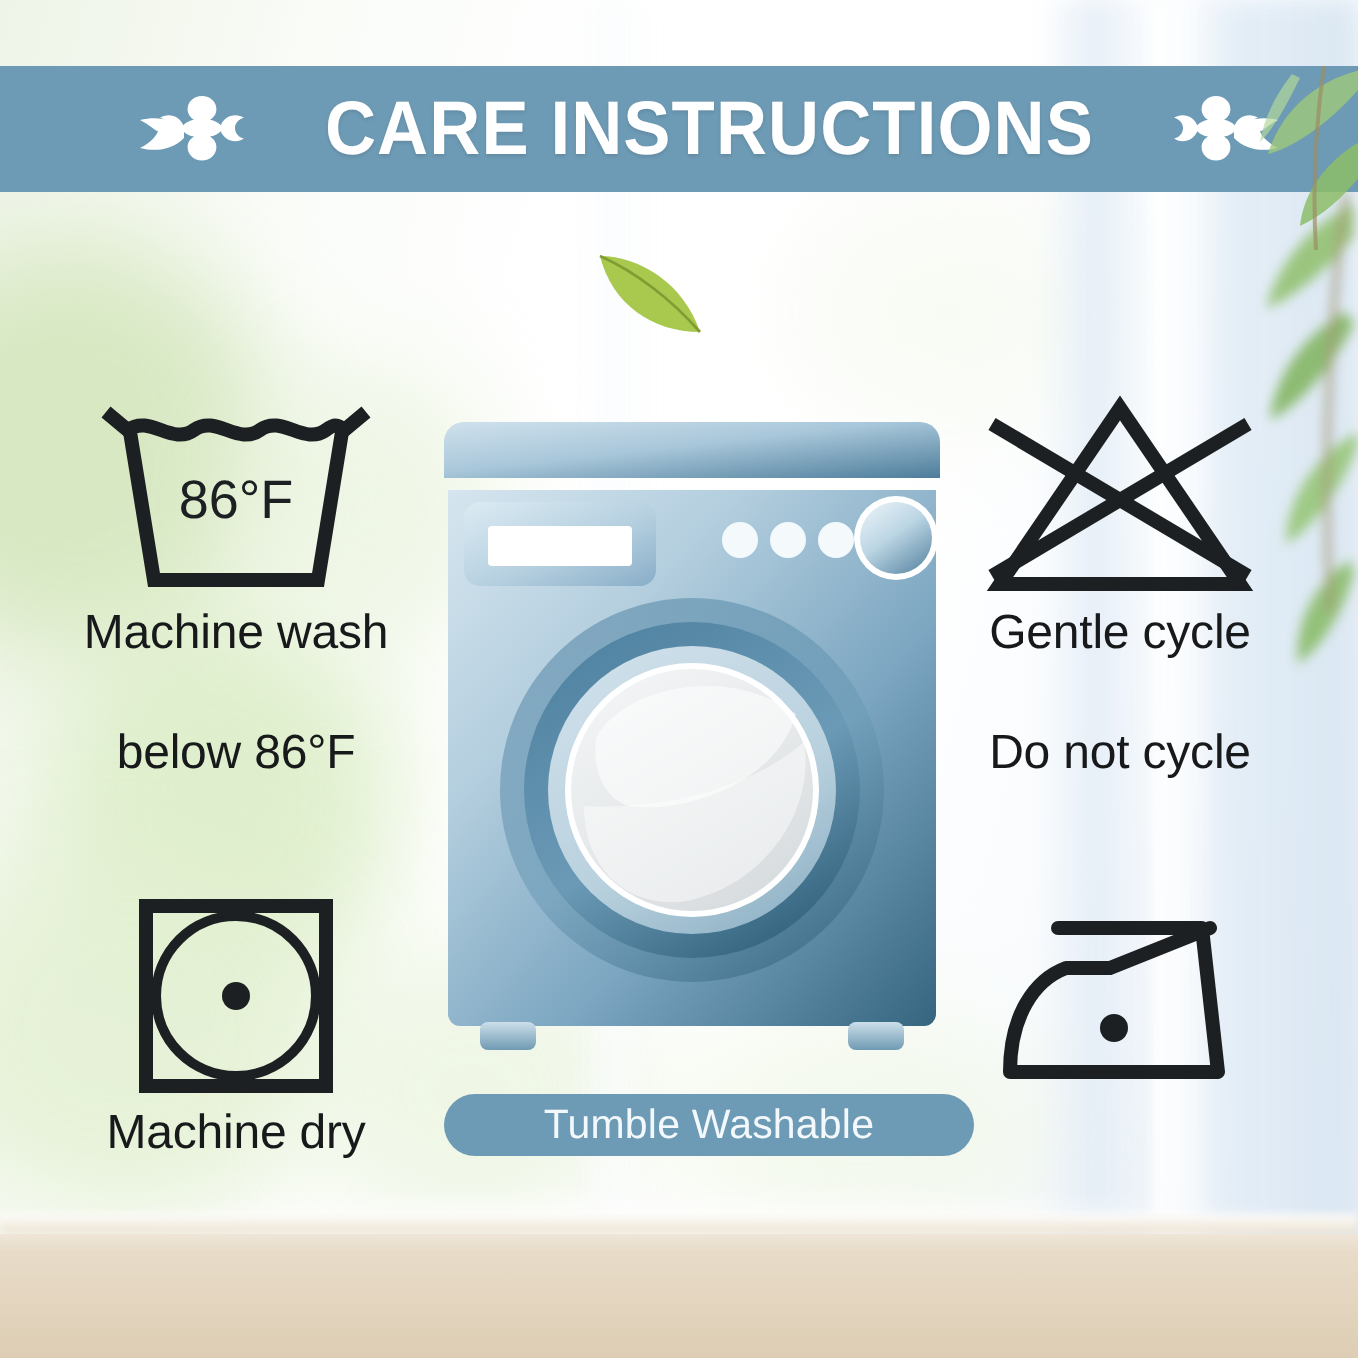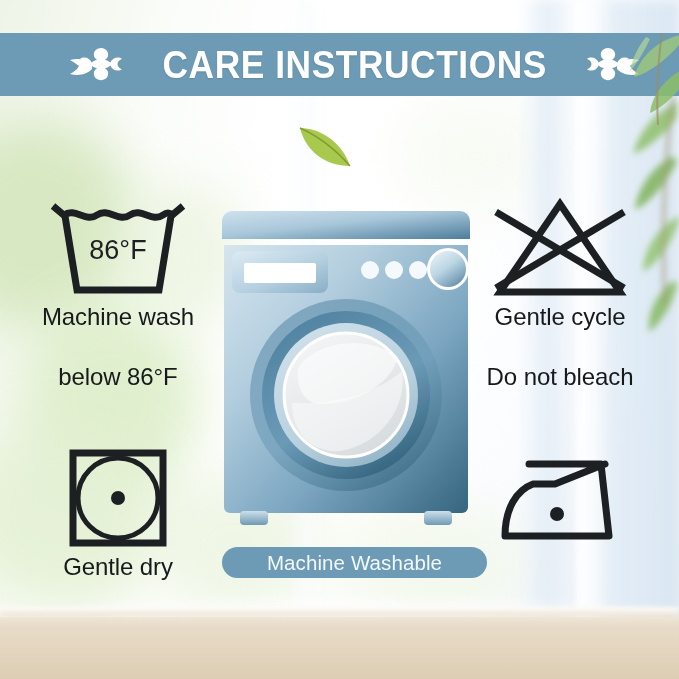--- a/index.html
+++ b/index.html
@@ -126,34 +126,34 @@
   <div class="sym-block" id="blk-bleach">
     <div class="sym-art">
       <svg width="148" height="104" viewBox="0 0 148 104">
         <path d="M74 8 L134 96 L14 96 Z" fill="none" stroke="#1d2023" stroke-width="7" stroke-linejoin="miter"></path>
         <path d="M10 16 L138 92" fill="none" stroke="#1d2023" stroke-width="7" stroke-linecap="butt"></path>
         <path d="M138 16 L10 92" fill="none" stroke="#1d2023" stroke-width="7" stroke-linecap="butt"></path>
       </svg>
     </div>
     <div class="sym-label">
       <span>Gentle cycle</span>
-      <span class="l2">Do not bleach</span>
+      <span class="l2">Do not cycle</span>
     </div>
   </div>
 
   <div class="sym-block" id="blk-dry">
     <div class="sym-art">
       <svg width="104" height="104" viewBox="0 0 104 104">
         <rect x="7" y="7" width="90" height="90" fill="none" stroke="#1d2023" stroke-width="7"></rect>
         <circle cx="52" cy="52" r="40" fill="none" stroke="#1d2023" stroke-width="5"></circle>
         <circle cx="52" cy="52" r="7" fill="#1d2023"></circle>
       </svg>
     </div>
     <div class="sym-label">
-      <span>Gentle dry</span>
+      <span>Machine dry</span>
     </div>
   </div>
 
   <div class="sym-block" id="blk-iron">
     <div class="sym-art">
       <svg width="130" height="104" viewBox="0 0 130 104">
         <path d="M34 18 L106 18 L114 90 L10 90 C10 62 22 44 38 38 L60 38 L110 18" fill="none" stroke="#1d2023" stroke-width="7" stroke-linejoin="round" stroke-linecap="round"></path>
         <circle cx="62" cy="68" r="7" fill="#1d2023"></circle>
       </svg>
     </div>
@@ -224,16 +224,16 @@
     <circle cx="124" cy="188" r="72" fill="url(#ring2G)"></circle>
     <circle cx="124" cy="188" r="62" fill="url(#glassG)" stroke="#ffffff" stroke-width="3"></circle>
     <path d="M76 162 C88 138 140 124 176 150 C166 186 118 200 92 196 C80 192 74 178 76 162 Z" fill="#ffffff" opacity=".55"></path>
     <path d="M70 196 C104 198 150 190 180 164 C186 200 158 238 118 244 C88 246 70 224 70 196 Z" fill="#ffffff" opacity=".45"></path>
 
     <rect x="18" y="304" width="28" height="14" rx="4" fill="url(#footG)"></rect>
     <rect x="202" y="304" width="28" height="14" rx="4" fill="url(#footG)"></rect>
   </svg>
 
   <div class="mw-badge">
-    <span>Machine Washable</span>
+    <span>Tumble Washable</span>
   </div>
 
 </div>
 
 </body></html>

